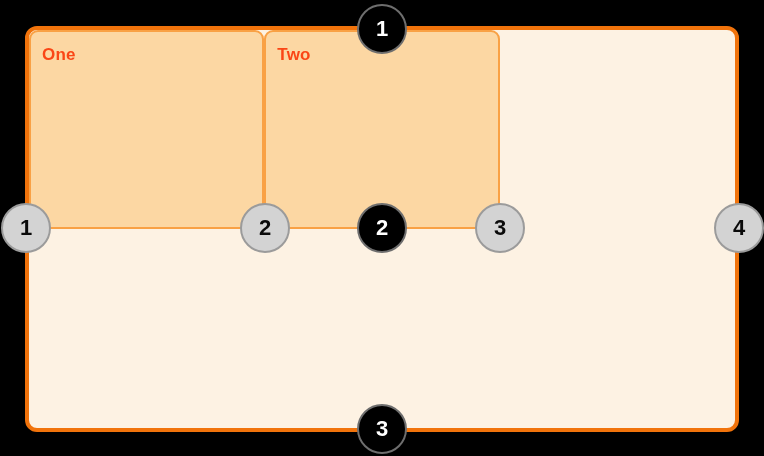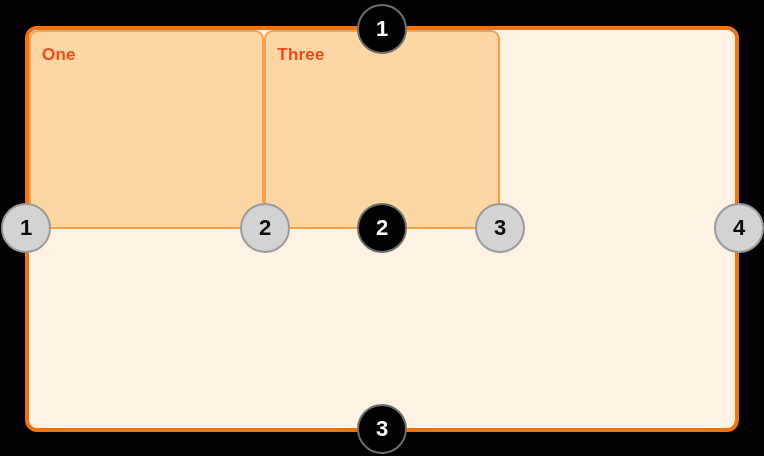--- a/index.html
+++ b/index.html
@@ -81,21 +81,21 @@
 </head>
 <body>
 
 <div class="stage">
 
   <div class="grid-container">
     <div class="cell">
       <span>One</span>
     </div>
     <div class="cell">
-      <span>Three</span>
+      <span>Two</span>
     </div>
     <div class="cell empty">
       <span></span>
     </div>
   </div>
 
   <div class="badge row-line pos-row-1">
     <span>1</span>
   </div>
   <div class="badge row-line pos-row-2">

